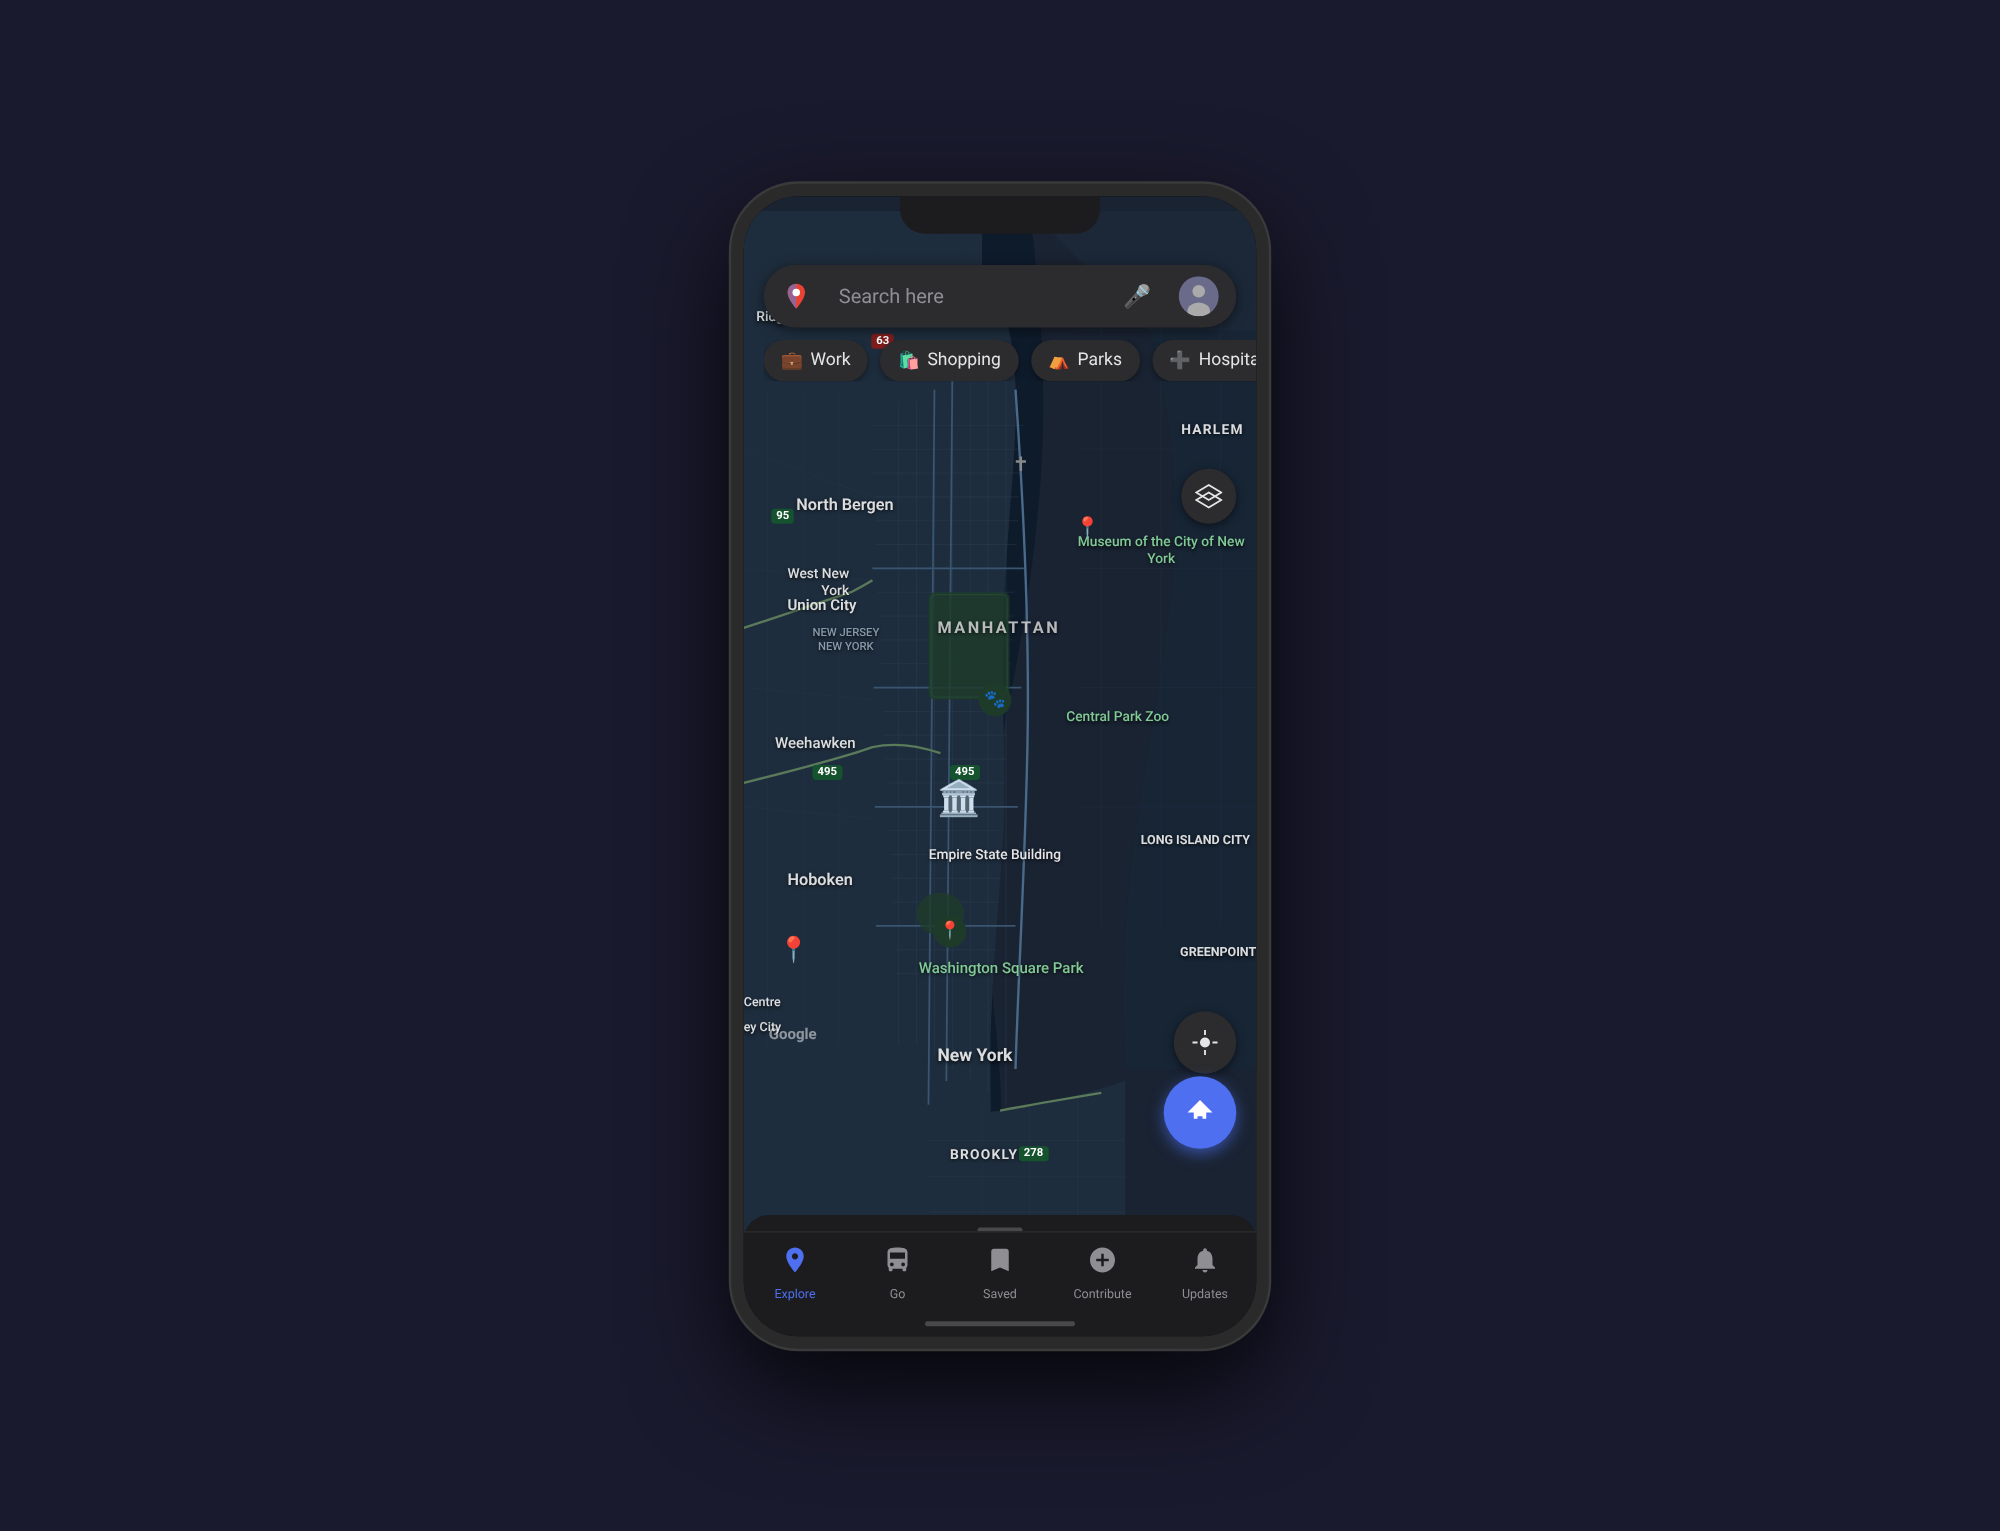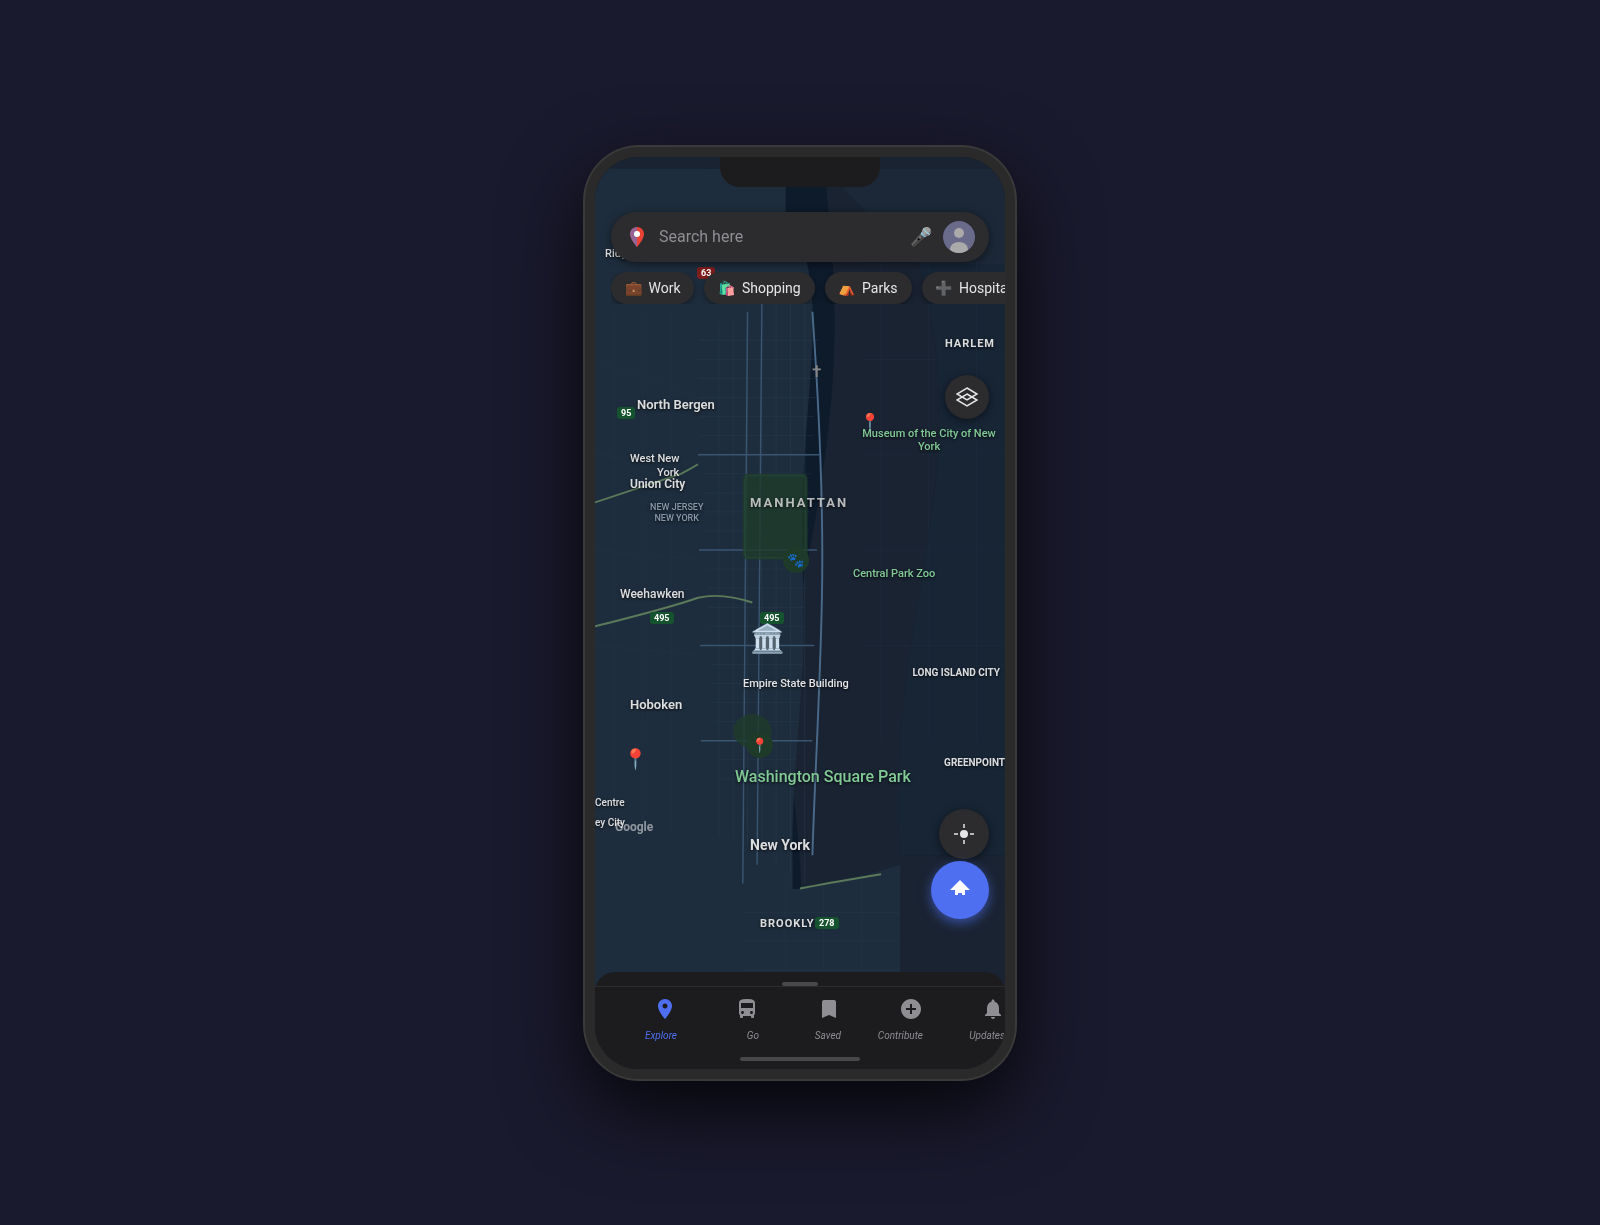--- a/index.html
+++ b/index.html
@@ -81,21 +81,21 @@
       position: absolute;
       top: 55px;
       left: 16px;
       right: 16px;
       background: #2c2c2e;
       border-radius: 28px;
       height: 50px;
       display: flex;
       align-items: center;
       padding: 0 14px;
-      gap: 10px;
+      gap: 22px;
       z-index: 50;
       box-shadow: 0 2px 10px rgba(0,0,0,0.5);
     }
     .google-logo-icon {
       width: 24px;
       height: 24px;
       flex-shrink: 0;
     }
     .search-text {
       flex: 1;
@@ -226,24 +226,23 @@
       background: #1c1c1e;
       border-top: 1px solid #2c2c2e;
       display: flex;
       padding: 10px 0 28px;
       z-index: 70;
     }
     .nav-item {
       flex: 1;
       display: flex;
       flex-direction: column;
-      align-items: flex-end;
+      align-items: center;
       gap: 4px;
       cursor: pointer;
-      font-style: italic;
     }
     .nav-item-icon {
       font-size: 22px;
       color: #8e8e93;
     }
     .nav-item-icon.active {
       color: #4d6ff0;
     }
     .nav-item-label {
       font-size: 10px;
@@ -414,21 +413,21 @@
     <div class="map-label" style="left:42px; top:240px; font-size:13px; font-weight:600;text-align:right;">North Bergen</div>
     <div class="map-label" style="left:35px; top:320px; font-size:12px; font-weight:600;">Union City</div>
     <div class="map-label" style="left:25px; top:430px; font-size:12px;">Weehawken</div>
     <div class="map-label" style="left:35px; top:540px; font-size:13px; font-weight:600;">Hoboken</div>
     <div class="map-label large" style="left:155px; top:338px; font-size:13px; letter-spacing:2px;">MANHATTAN</div>
     <div class="map-label" style="left:155px; top:680px; font-size:14px; font-weight:700;">New York</div>
     <div class="map-label" style="left:258px; top:270px; color:#81c995; font-size:11px; text-align:center;">Museum of the
 City of New York</div>
     <div class="map-label" style="left:258px; top:410px; color:#81c995; font-size:11px;">Central Park Zoo</div>
     <div class="map-label" style="left:148px; top:520px; font-size:11px; text-align:center; color:#e5e5e7;">Empire State Building</div>
-    <div class="map-label" style="left:140px; top:610px; color:#81c995; font-size:16px; text-align:center;">Washington
+    <div class="map-label" style="left:140px; top:610px; color:#81c995; font-size:12px; text-align:center;">Washington
 Square Park</div>
     <div class="map-label" style="right:10px; top:180px; font-size:11px; font-weight:700; letter-spacing:1px;">HARLEM</div>
     <div class="map-label" style="right:5px; top:510px; font-size:10px; font-weight:700; text-align:center;">LONG
 ISLAND CITY</div>
     <div class="map-label" style="right:0px; top:600px; font-size:10px; font-weight:700;">GREENPOINT</div>
     <div class="map-label" style="left:165px; top:760px; font-size:11px; font-weight:700; letter-spacing:1px;">BROOKLYN</div>
     <div class="map-label" style="left:10px; top:90px; font-size:11px;">Ridgefield</div>
     <div class="map-label" style="left:55px; top:345px; font-size:9px; color:#8899aa; text-align:center; line-height:1.3;">NEW JERSEY<br>NEW YORK</div>
     <div class="map-label" style="left:35px; top:295px; font-size:11px; text-align:right; line-height:1.3;">West New<br>York</div>
     <div class="map-label" style="left:0px; top:640px; font-size:10px;">Centre</div>

